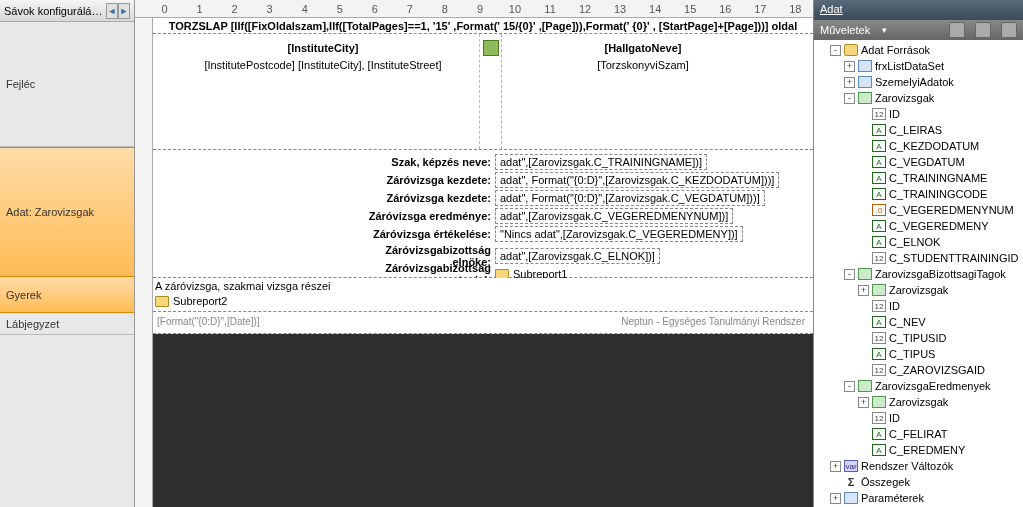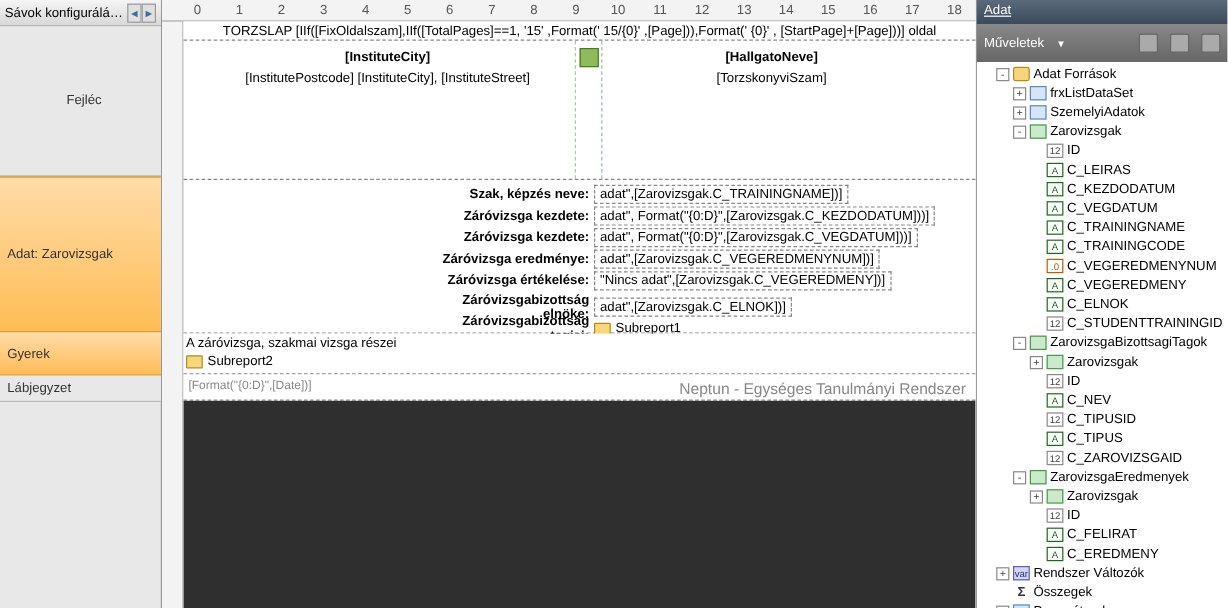--- a/index.html
+++ b/index.html
@@ -7,36 +7,36 @@
 
   .main { flex: 1; display: flex; height: 100%; }
 
   
   .left-panel { width: 135px; background: #e8e8e8; border-right: 1px solid #999; display: flex; flex-direction: column; }
   .left-title-row { height: 22px; background: linear-gradient(#f5f5f5,#d8d8d8); border-bottom: 1px solid #aaa; display:flex; align-items:center; padding:0 4px; justify-content: space-between;}
   .left-title { overflow:hidden; text-overflow: ellipsis; white-space: nowrap; }
   .left-arrows { display:flex; gap:0; }
   .arrow-btn { width:12px; height:16px; background:#e0e0e0; border:1px solid #999; display:flex; align-items:center; justify-content:center; font-size:9px; color:#3a6ea5; cursor:pointer;}
   .band { border-bottom:1px solid #bbb; display:flex; align-items:center; padding-left:6px; color:#333; }
-  .band.fej { height: 125px; background:#e8e8e8;justify-content:center; }
+  .band.fej { height: 125px; background:#e8e8e8; }
   .band.adat { height: 130px; background: linear-gradient(#ffdca8,#ffbc55); border-top:1px solid #d98a00; border-bottom:1px solid #d98a00; }
   .band.gyerek { height: 36px; background: linear-gradient(#ffdca8,#ffbc55); border-bottom:1px solid #d98a00;}
   .band.lab { height: 22px; background:#e8e8e8;}
 
   
   .canvas-wrap { flex:1; display:flex; flex-direction:column; background:#fff; position:relative; overflow:hidden;}
   .ruler-h { height:18px; background:#f3f3f3; border-bottom:1px solid #aaa; display:flex; align-items:center; font-size:9px; color:#555; position:relative; padding-left:12px;}
   .ruler-h .tick { width:38px; text-align:center; }
   .canvas-body { flex:1; display:flex; }
   .ruler-v { width:18px; background:#f3f3f3; border-right:1px solid #aaa; }
   .page { flex:1; background:#fff; position:relative; }
 
   .band-area { position:absolute; left:0; right:0; border-bottom:1px dashed #888; }
   .band-header { top:0; height:16px; background:#fff; }
-  .band-header .torz { font-weight:normal; font-size:11px; text-align:center; padding-top:2px;}
+  .band-header .torz { font-weight:bold; font-size:11px; text-align:center; padding-top:2px;}
   .band-header2 { top:16px; height:116px; }
   .band-data { top:132px; height:128px; }
   .band-child { top:260px; height:34px; background:#fff;}
   .band-foot { top:294px; height:22px; background:#fff;}
   .dark-area { position:absolute; top:316px; left:0; right:0; bottom:0; background:#2f2f2f; }
 
   .inst-block, .hallg-block { position:absolute; top:6px; width:320px; text-align:center; font-size:11px; line-height:17px;}
   .inst-block { left:10px; }
   .hallg-block { right:10px; }
   .inst-block .bold, .hallg-block .bold { font-weight:bold; }
@@ -47,26 +47,26 @@
   .field-row { position:absolute; left:200px; display:flex; align-items:center; font-size:11px; }
   .field-row .lbl { width:142px; text-align:right; padding-right:4px;font-weight:bold; }
   .field-row .val { border:1px dashed #888; background:#fff; padding:0 4px; height:16px; display:flex; align-items:center; white-space:nowrap;}
   .field-row .sub { display:flex; align-items:center; gap:4px; }
   .folder-ico { width:14px; height:11px; background:#f5d67b; border:1px solid #b38a20; border-radius:1px; display:inline-block;}
 
   .child-title { position:absolute; left:2px; top:2px; font-size:11px; }
   .sub2 { position:absolute; left:2px; top:17px; display:flex; align-items:center; gap:4px; font-size:11px;}
 
   .foot-left { position:absolute; left:4px; top:4px; color:#888; font-size:10px;}
-  .foot-right { position:absolute; right:8px; top:4px; color:#888; font-size:13px;}
+  .foot-right { position:absolute; right:8px; top:4px; color:#888; font-size:10px;}
 
   
   .right-panel { width:210px; background:#f0f0f0; border-left:1px solid #888; display:flex; flex-direction:column;}
   .rp-title { height:20px; background:linear-gradient(#5a6a7a,#3a4a5a); color:#fff; padding:3px 6px; font-size:11px;text-decoration:underline;}
-  .rp-toolbar { height:32px; background:linear-gradient(#888,#666); display:flex; align-items:center; padding:0 6px; gap:10px; color:#ddd;}
+  .rp-toolbar { height:20px; background:linear-gradient(#888,#666); display:flex; align-items:center; padding:0 6px; gap:10px; color:#ddd;}
   .rp-toolbar .spacer { flex:1;}
   .rp-toolbar .ico { width:16px; height:16px; background:#aaa; border:1px solid #666; border-radius:2px;}
   .tree { flex:1; background:#fff; overflow:auto; padding:2px 2px;}
   .node { display:flex; align-items:center; height:16px; white-space:nowrap; }
   .node .togg { width:11px; height:11px; border:1px solid #888; margin-right:3px; font-size:9px; line-height:9px; text-align:center; color:#444; background:#fff; cursor:pointer;}
   .node .togg.hidden { border:none; background:transparent; color:transparent;}
   .node .ico { width:14px; height:12px; margin-right:3px; display:inline-flex; align-items:center; justify-content:center; font-size:8px; border:1px solid #888; background:#e8e8e8;}
   .node .ico.db { background:#f5d67b; border-color:#b38a20; border-radius:2px;}
   .node .ico.tbl { background:#d5e5f5; border-color:#5a8ac0; }
   .node .ico.ds { background:#cbeacb; border-color:#4a9a4a;}

